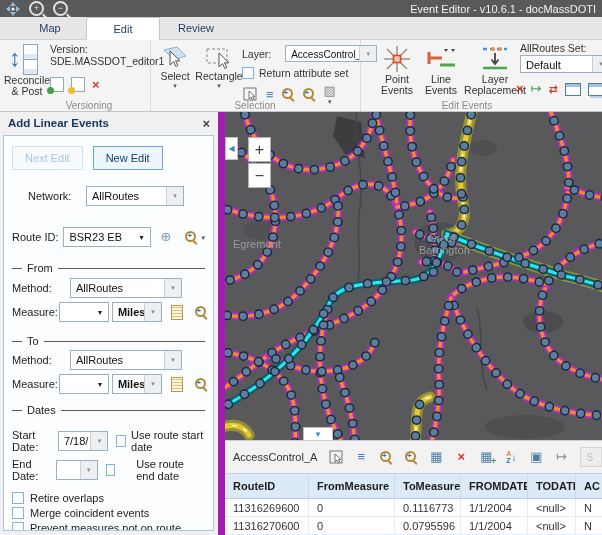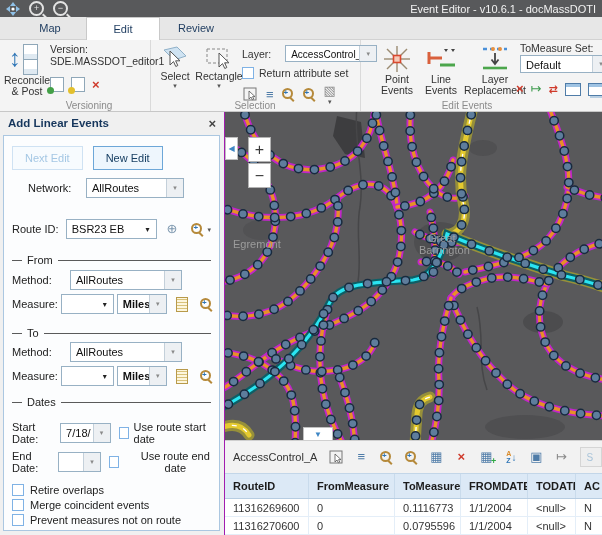--- a/index.html
+++ b/index.html
@@ -50,21 +50,21 @@
   .rlabel{font-size:10.5px;color:#333;white-space:nowrap;}
   .sel{display:inline-flex;align-items:stretch;background:#fff;border:1px solid #98b1c4;height:20px;box-sizing:border-box;font-size:11px;}
   .sel .val{padding:3px 2px 0 5px;flex:1;white-space:nowrap;overflow:hidden;color:#111;}
   .sel .car{width:16px;display:flex;align-items:center;justify-content:center;font-size:7px;color:#8a8a8a;background:#edf0f3;border-left:1px solid #c4d0da;}
   .sel.en .car{background:transparent;border-left:none;color:#222;font-size:8px;}
   .sortaz{display:flex;flex-direction:column;font-size:7px;font-weight:bold;line-height:7px;}
   .sortaz .a{color:#d98b2b;} .sortaz .z{color:#2e75b6;}
   .ruler{width:12px;height:13px;border:1px solid #b89a4a;background:repeating-linear-gradient(0deg,#fdf6dd 0 2px,#d9c27a 2px 3px);}
 
   
-  #sidepanel{position:absolute;left:0;top:112px;width:225px;height:423px;background:#f0f0f0;border-right:1px solid #a21caf;box-sizing:border-box;}
+  #sidepanel{position:absolute;left:0;top:112px;width:225px;height:423px;background:#f0f0f0;border-right:7px solid #a21caf;box-sizing:border-box;}
   #panel-header{height:22px;display:flex;align-items:center;padding:0 8px;font-weight:bold;color:#16365c;font-size:11.5px;}
   #panel-close{margin-left:auto;color:#444;font-size:13px;font-weight:bold;cursor:default;}
   #pbody{position:absolute;left:3px;right:4px;top:23px;bottom:4px;border:1px solid #abc7e1;background:#fcfdfe;overflow:hidden;}
   .btnrow{margin:10px 0 0 8px;display:flex;gap:10px;}
   .btn{height:22px;padding:0 12px;display:inline-flex;align-items:center;font-size:11px;border:1px solid #6da7d8;background:#eef6fd;color:#173f63;}
   .btn.disabled{border-color:#cfe2f3;background:#f7fbfe;color:#a4c7e4;}
   .frow{display:flex;align-items:center;margin:0 8px;}
   .flbl{width:58px;color:#222;}
   .psep{display:flex;align-items:center;margin:0 8px;color:#222;}
   .psep::before{content:"";width:10px;height:1px;background:#5a5a5a;margin-right:5px;}
@@ -237,21 +237,21 @@
         <svg width="34" height="30" viewBox="0 0 34 30">
           <line x1="5" y1="5" x2="29" y2="5" stroke="#4a90d9" stroke-width="2.4" stroke-dasharray="4 3"></line>
           <circle cx="15" cy="5" r="2" fill="#e8913f"></circle>
             <circle cx="22" cy="5" r="2" fill="#e8913f"></circle>
           <path d="M17 9 L17 19 M13.5 15.5 L17 20 L20.5 15.5" stroke="#444" stroke-width="1.8" fill="none"></path>
           <line x1="5" y1="24" x2="29" y2="24" stroke="#4ca64c" stroke-width="2.6"></line>
         </svg>
         <span>Layer</span>
         <span>Replacement</span>
       </div>
-      <div style="position:absolute;left:160px;top:2px;" class="rlabel">ToMeasure Set:</div>
+      <div style="position:absolute;left:160px;top:2px;" class="rlabel">AllRoutes Set:</div>
       <div style="position:absolute;left:160px;top:15px;">
         <span class="sel" style="width:90px;height:18px;">
           <span class="val">Default</span>
           <span class="car">▾</span>
         </span>
       </div>
       <div class="irow" style="left:156px;top:42px;gap:7px;">
         <span class="gl red">×</span>
         <span class="gl green">↦</span>
         <span class="gl red" style="font-size:11px;">⇄</span>
@@ -266,21 +266,21 @@
     <div id="panel-header">
       <span>Add Linear Events</span>
       <span id="panel-close">×</span>
     </div>
     <div id="pbody">
       <div class="btnrow">
         <span class="btn disabled">Next Edit</span>
         <span class="btn">New Edit</span>
       </div>
 
-      <div class="frow" style="margin-top:8px;padding-left:16px;">
+      <div class="frow" style="margin-top:16px;padding-left:16px;">
         <span class="flbl">Network:</span>
         <span class="sel" style="width:98px;">
           <span class="val">AllRoutes</span>
           <span class="car">▾</span>
         </span>
       </div>
 
       <div class="frow" style="margin-top:21px;">
         <span class="flbl">Route ID:</span>
         <span class="sel en" style="width:98px;">
@@ -366,21 +366,21 @@
         <span style="margin-left:5px;">Use route start date</span>
       </div>
 
       <div class="frow" style="margin-top:5px;">
         <span class="flbl" style="width:60px;">End Date:</span>
         <span class="sel" style="width:56px;">
           <span class="val"></span>
           <span class="car">▾</span>
         </span>
         <span class="cbx" style="margin-left:8px;"></span>
-        <span style="margin-left:21px;text-align:center;">Use route end date</span>
+        <span style="margin-left:21px;">Use route end date</span>
       </div>
 
       <div style="margin-top:10px;">
           <div class="cbrow">
             <span class="cbx"></span>
             <span>Retire overlaps</span>
           </div>
           <div class="cbrow">
             <span class="cbx"></span>
             <span>Merge coincident events</span>

